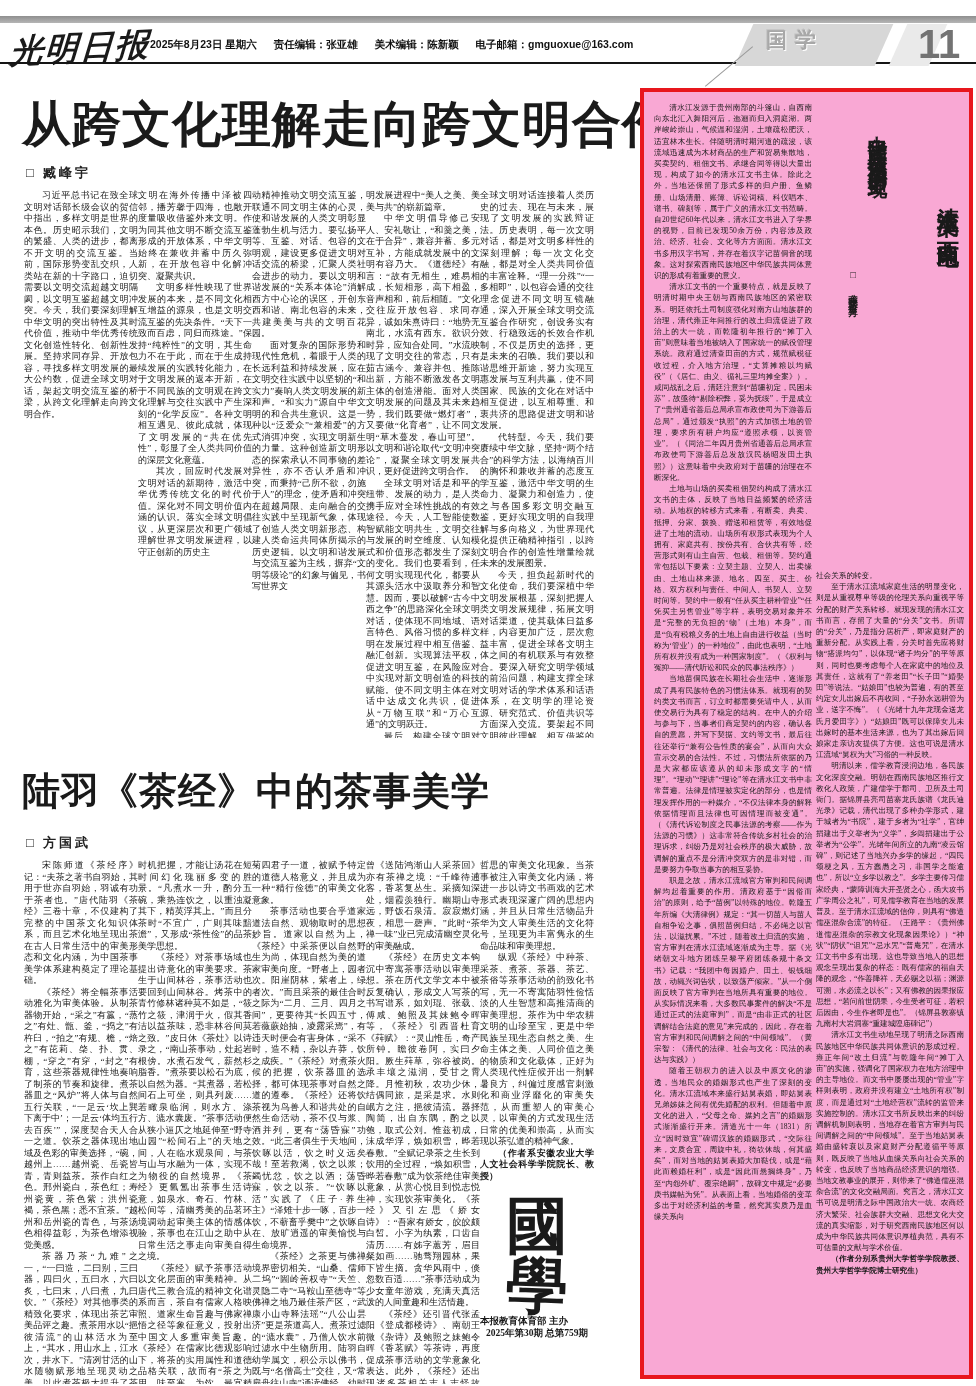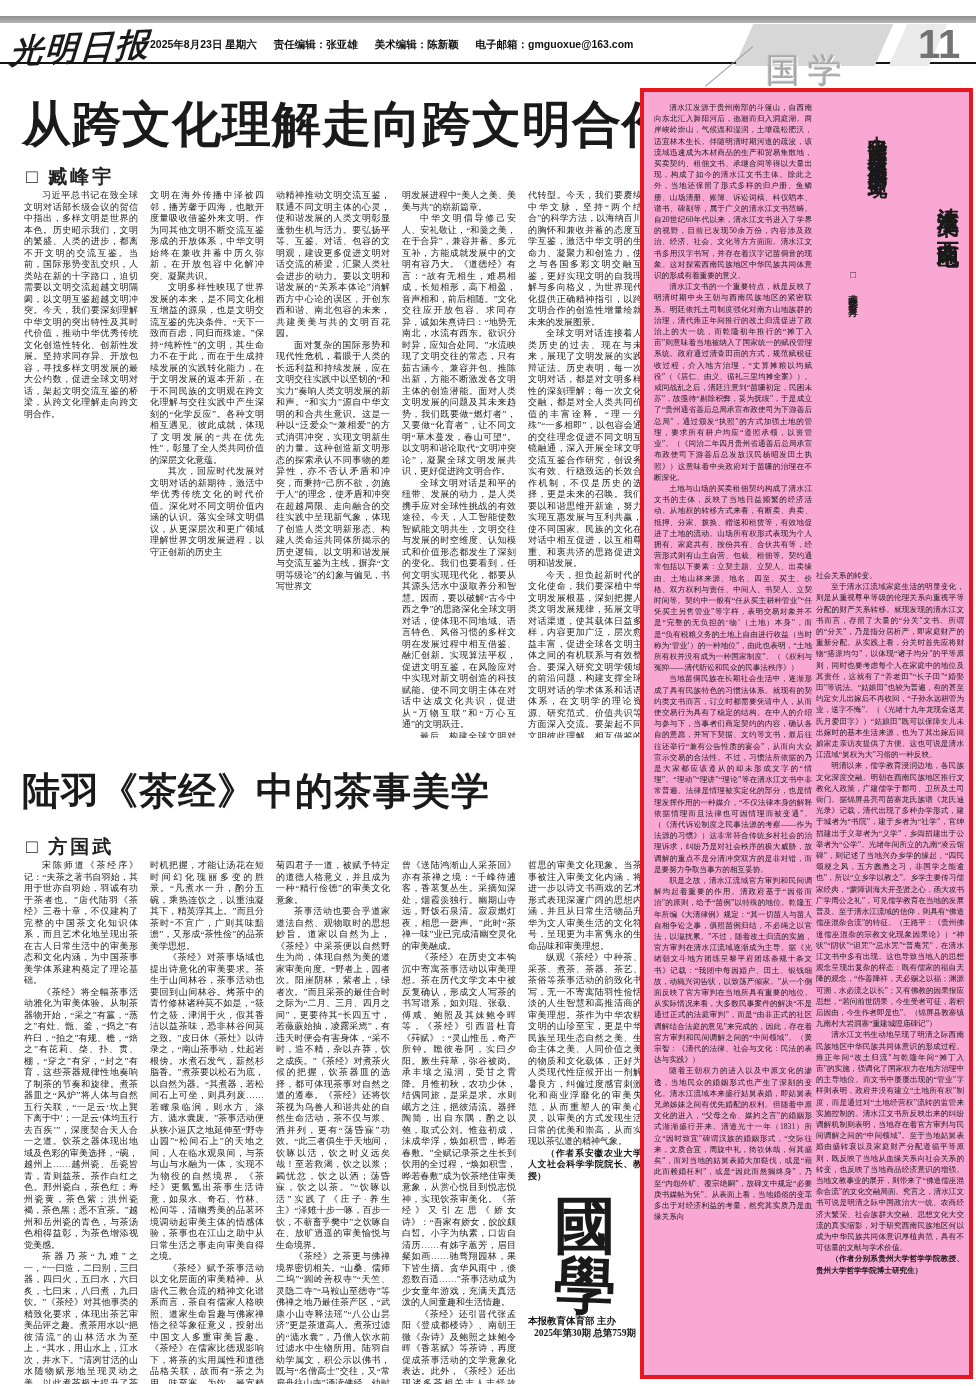--- a/index.html
+++ b/index.html
@@ -9,31 +9,31 @@
   .topbar{position:absolute;left:0;right:0;top:16px;height:7px;background:linear-gradient(#8f8f8f,#b5b5b5);}
   .masthead-logo{position:absolute;left:10px;top:26px;font-size:33px;font-weight:900;font-style:italic;
         transform:skewX(-6deg) rotate(-3deg);letter-spacing:2px;}
   .dateline{position:absolute;left:150px;top:38px;font-family:"Liberation Sans","DejaVu Sans",sans-serif;
         font-size:10.5px;font-weight:700;color:#111;}
   .dateline span{margin-right:14px;}
   .head-rule{position:absolute;left:0;right:0;top:62px;height:2px;background:#151515;}
   .tab-wrap{position:absolute;left:730px;top:24px;width:246px;height:42px;}
   .tab-gray{position:absolute;left:14px;top:0;width:140px;height:42px;background:#d7d7d7;transform:skewX(-24deg);}
   .tab-gray2{position:absolute;left:168px;top:0;width:40px;height:42px;background:#eaeaea;transform:skewX(-24deg);}
-  .tab-label{position:absolute;left:36px;top:2px;font-size:34px;font-weight:400;color:#a8a8a8;
-        letter-spacing:8px;text-shadow:1px 1px 0 #fff,-1px -1px 0 #c2c2c2;margin-top:22px;}
+  .tab-label{position:absolute;left:36px;top:2px;font-size:21px;font-weight:700;color:#a8a8a8;
+        letter-spacing:8px;text-shadow:1px 1px 0 #fff,-1px -1px 0 #c2c2c2;}
   .page-num{position:absolute;left:188px;top:-2px;font-size:40px;font-weight:700;
         font-family:"Liberation Sans","DejaVu Sans",sans-serif;color:#737373;}
   .diag-line{position:absolute;left:698px;top:66px;width:62px;height:1px;background:#9a9a9a;transform:rotate(-40deg);}
   
   .headline-1{position:absolute;left:22px;top:92px;width:620px;font-size:49px;font-weight:900;
         letter-spacing:1px;white-space:nowrap;}
-  .byline{position:absolute;font-size:19px;font-weight:700;letter-spacing:3px;color:#222;}
+  .byline{position:absolute;font-size:13px;font-weight:700;letter-spacing:3px;color:#222;}
   .byline-1{left:26px;top:164px;}
-  .cols{position:absolute;display:flex;gap:12px;overflow:hidden;}
+  .cols{position:absolute;display:flex;overflow:hidden;}
   .cols .col{width:114px;flex:0 0 114px;font-size:9px;line-height:11.5px;text-align:justify;overflow:hidden;}
   .cols p{margin:0;text-indent:2em;text-align:justify;}
   .cont p:first-child{text-indent:0;}
   .cols-1{left:24px;top:190px;width:618px;height:548px;}
   .headline-2{position:absolute;left:22px;top:766px;width:600px;font-size:38px;font-weight:900;letter-spacing:1px;white-space:nowrap;}
   .byline-2{left:26px;top:834px;}
   .cols-2{left:24px;top:860px;width:618px;height:524px;}
   .note{font-weight:900;text-indent:2em;margin-top:2px;}
   
   .gx-block{margin-top:14px;text-align:center;}
@@ -94,22 +94,22 @@
         <p>面对复杂的国际形势和现代性危机，着眼于人类的长远利益和持续发展，应在文明交往实践中以坚韧的“和实力”奏响人类文明发展的新和声。“和实力”源自中华文明的和合共生意识。这是一种以“泛爱众”“兼相爱”的方式消弭冲突，实现文明新生的力量。这种创造新文明形态的探索承认不同事物的差异性，亦不否认矛盾和冲突，而秉持“己所不欲，勿施于人”的理念，使矛盾和冲突在超越局限、走向融合的交往实践中呈现新气象，体现了创造人类文明新形态、构建人类命运共同体所揭示的历史逻辑。以文明和谐发展与交流互鉴为主线，摒弃“文明等级论”的幻象与偏见，书写世界文</p>
       </div>
     <div class="col cont">
         <p>明发展进程中“美人之美、美美与共”的崭新篇章。</p>
         <p>中华文明倡导修己安人、安礼敬让，“和羹之美，在于合异”，兼容并蓄、多元互补，方能成就发展中的文明有容乃大。《道德经》有言：“故有无相生，难易相成，长短相形，高下相盈，音声相和，前后相随。”文化交往应开放包容、求同存异，诚如朱熹诗曰：“地势无南北，水流有西东。欲识分时异，应知合处同。”水流映现了文明交往的常态，只有茹古涵今、兼容并包、推陈出新，方能不断激发各文明主体的创造潜能。面对人类文明发展的问题及其未来趋势，我们既要做“燃灯者”，又要做“化育者”，让不同文明“草木蔓发，春山可望”。以文明和谐论取代“文明冲突论”，凝聚全球文明发展共识，更好促进跨文明合作。</p>
         <p>全球文明对话是和平的纽带、发展的动力，是人类携手应对全球性挑战的有效途径。今天，人工智能使数智赋能文明共生，文明交往与发展的时空维度、认知模式和价值形态都发生了深刻的变化。我们也要看到，任何文明实现现代化，都要从其源头活水中汲取养分和智慧。因而，要以破解“古今中西之争”的思路深化全球文明对话，使体现不同地域、语言特色、风俗习惯的多样文明在发展过程中相互借鉴、融汇创新。实现算法平权，促进文明互鉴，在风险应对中实现对新文明创造的科技赋能。使不同文明主体在对话中达成文化共识，促进从“万物互联”和“万心互通”的文明跃迁。</p>
         <p>最后，构建全球文明对话合作网络，在人类文明的深处寻求更高层次的团结与合作。中华文明秉持立己达人、兼善天下的实践准则，坚守大道之行、天下为公的理想信念，在中国式现代化进程中实现了生命更新和现</p>
       </div>
     <div class="col cont">
       <div>
+          <p>全球文明对话连接着人类历史的过去、现在与未来，展现了文明发展的实践辩证法。历史表明，每一次文明对话，都是对文明多样性的深刻理解；每一次文化交融，都是对全人类共同价值的丰富诠释。“理一分殊”“一多相即”，以包容会通的交往理念促进不同文明互镜融通，深入开展全球文明交流互鉴合作研究，创设务实有效、行稳致远的长效合作机制，不仅是历史的选择，更是未来的召唤。我们要以和谐思维开新途，努力实现互惠发展与互利共赢，使不同国家、民族的文化在对话中相互促进，以互相尊重、和衷共济的思路促进文明和谐发展。</p>
           <p>代转型。今天，我们要赓续中华文脉，坚持“两个结合”的科学方法，以海纳百川的胸怀和兼收并蓄的态度互学互鉴，激活中华文明的生命力、凝聚力和创造力，使之与各国多彩文明交融互鉴，更好实现文明的自我理解与多向格义，为世界现代化提供正确精神指引，以跨文明合作的创造性增量绘就未来的发展图景。</p>
-          <p>全球文明对话连接着人类历史的过去、现在与未来，展现了文明发展的实践辩证法。历史表明，每一次文明对话，都是对文明多样性的深刻理解；每一次文化交融，都是对全人类共同价值的丰富诠释。“理一分殊”“一多相即”，以包容会通的交往理念促进不同文明互镜融通，深入开展全球文明交流互鉴合作研究，创设务实有效、行稳致远的长效合作机制，不仅是历史的选择，更是未来的召唤。我们要以和谐思维开新途，努力实现互惠发展与互利共赢，使不同国家、民族的文化在对话中相互促进，以互相尊重、和衷共济的思路促进文明和谐发展。</p>
           <p>今天，担负起新时代的文化使命，我们要深植中华文明发展根基，深刻把握人类文明发展规律，拓展文明对话渠道，使其载体日益多样，内容更加广泛，层次愈益丰富，促进全球各文明主体之间的有机联系与有效整合。要深入研究文明学领域的前沿问题，构建支撑全球文明对话的学术体系和话语体系，在文明学的理论资源、研究范式、价值共识等方面深入交流。要架起不同文明彼此理解、相互借鉴的文化桥梁，在文明交流互鉴中汇聚人类发展的不竭动力，以文化的力量促进民心相通，深化理解互信，在人类发展的新征程上谱写新的文明史诗。</p>
         </div>
 
     </div>
   </div>
 
   <div class="headline-2">陆羽《茶经》中的茶事美学</div>
   <div class="byline byline-2">□ 方国武</div>
   <div class="cols cols-2">
     <div class="col">

